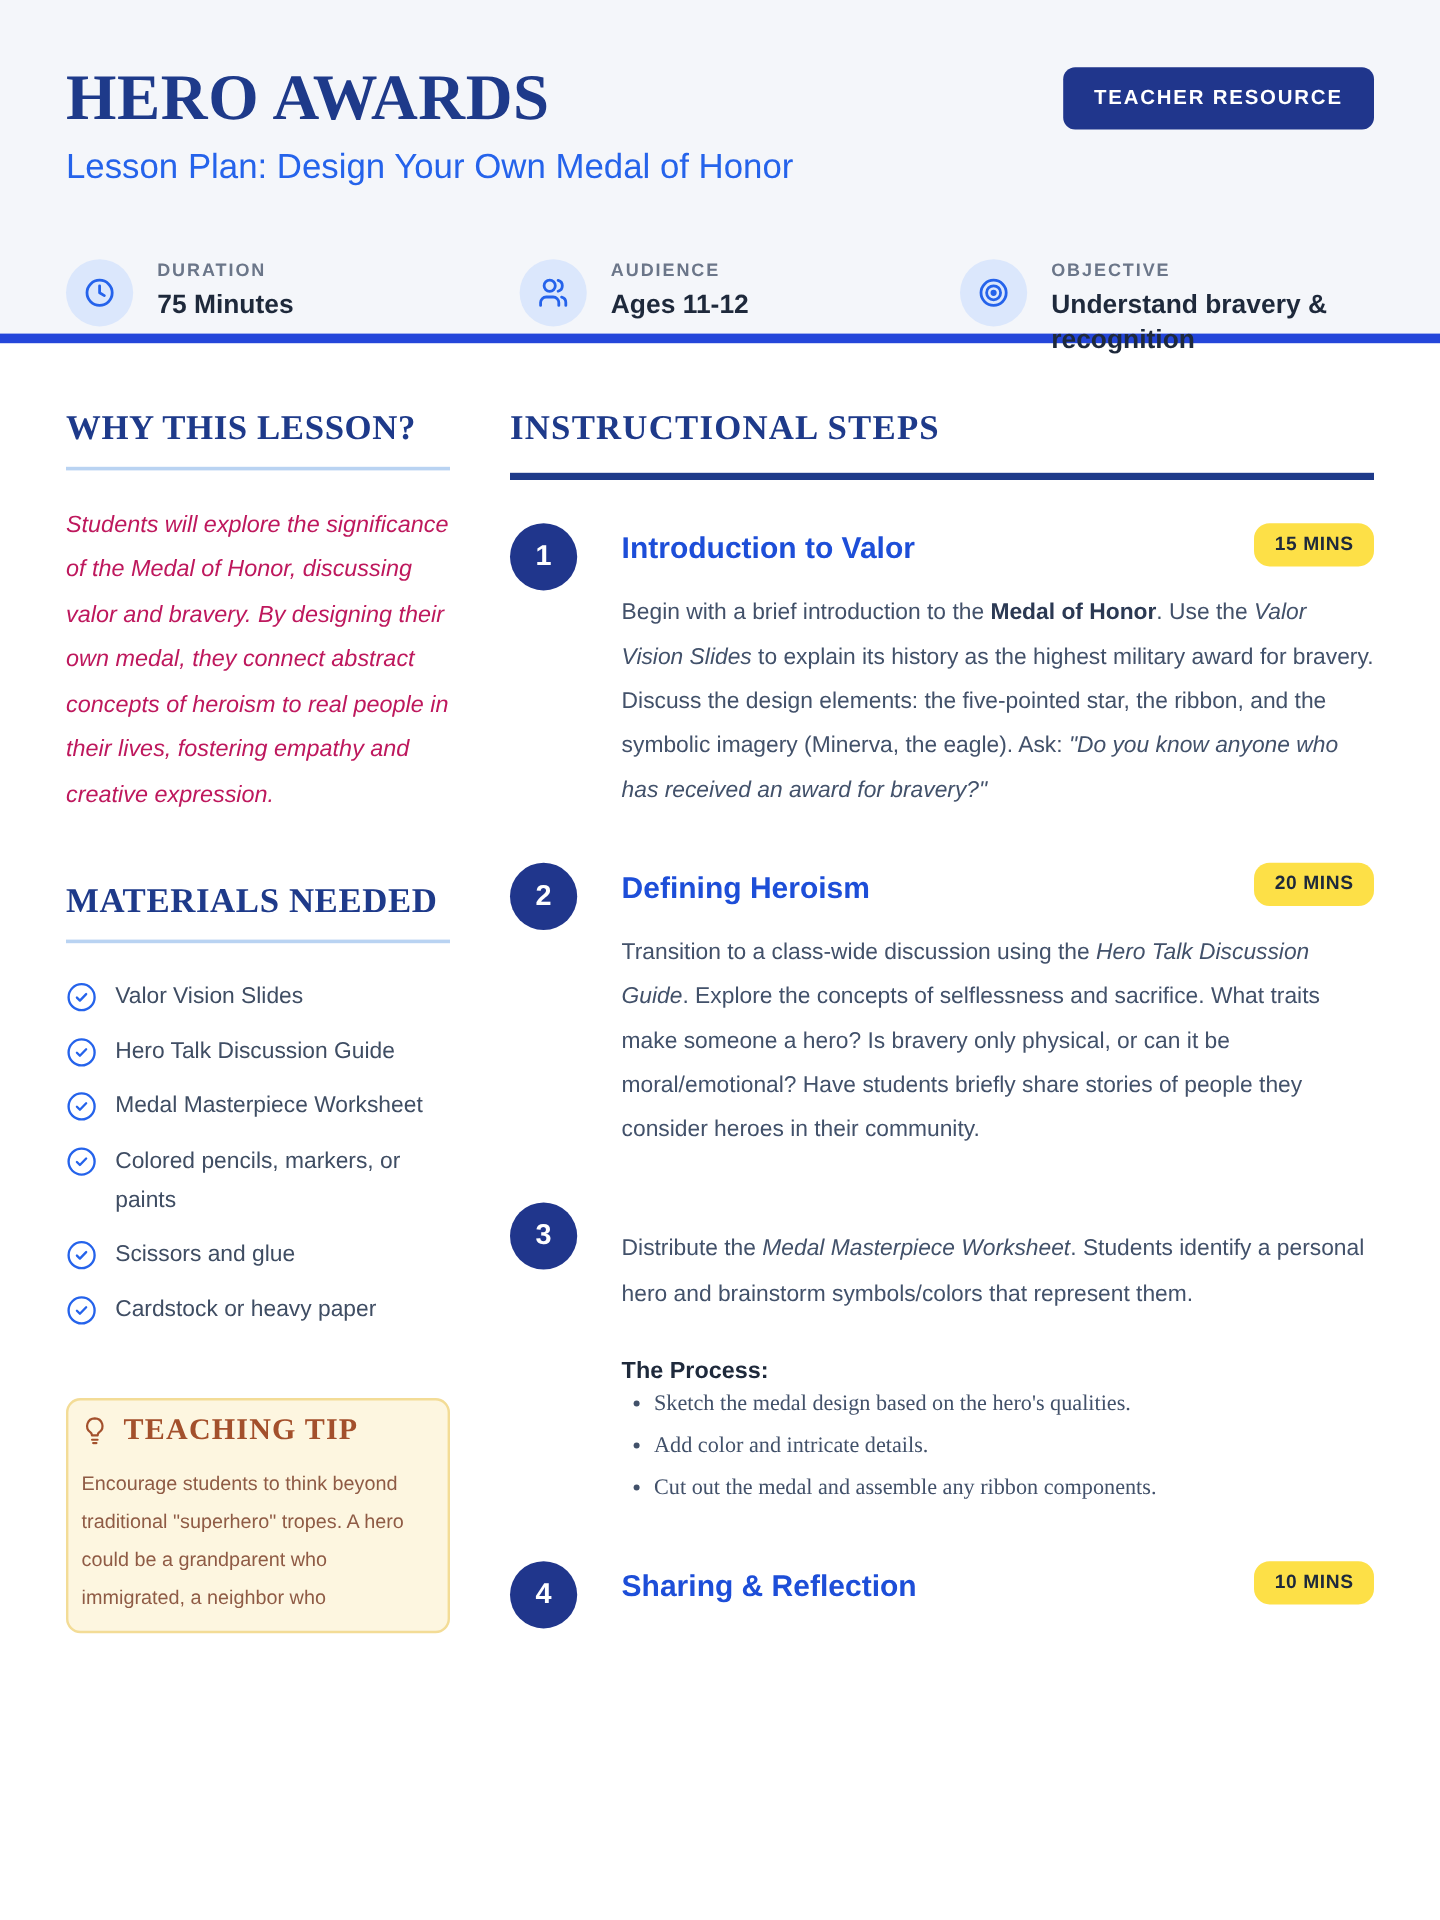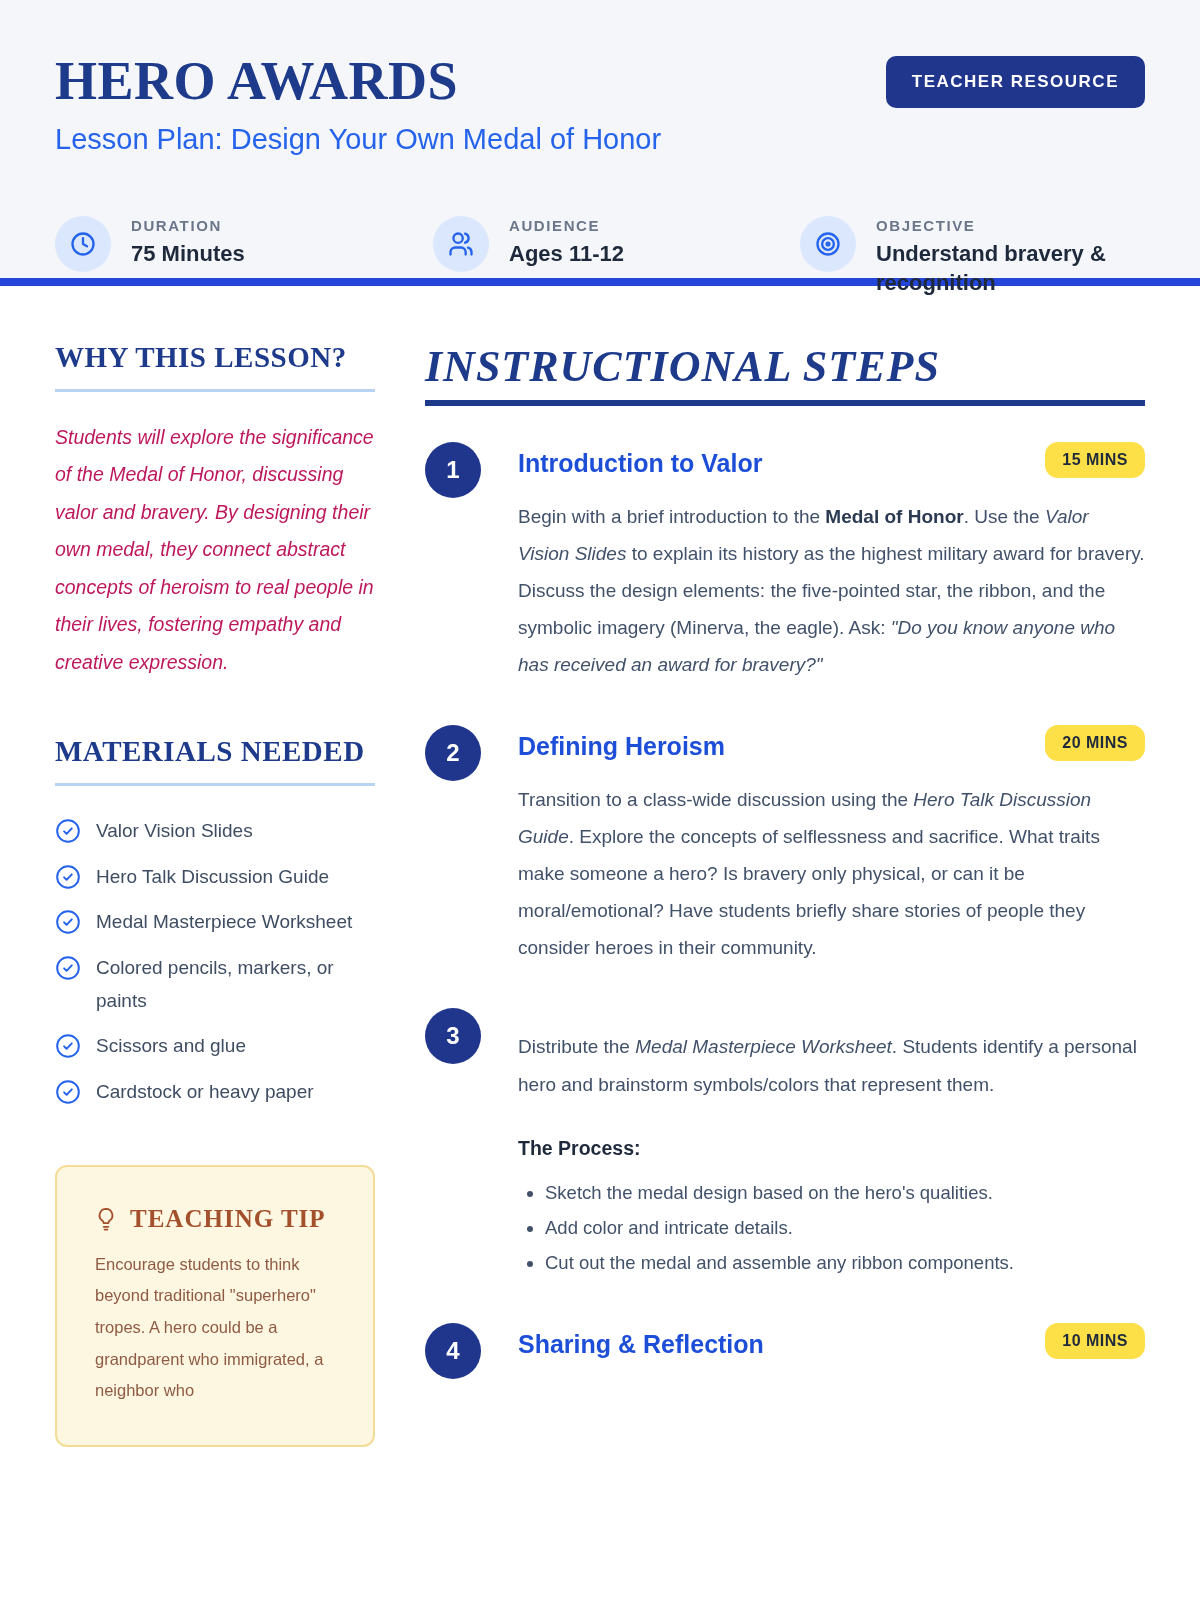--- a/index.html
+++ b/index.html
@@ -36,48 +36,48 @@
   .aside { width:320px; flex-shrink:0; }
   .side-heading {
     font-family:"Liberation Serif", serif; font-size:29px; font-weight:700;
     color:#1e3a8a; letter-spacing:0.5px; padding-bottom:15px; border-bottom:3px solid #b9d3f2;
   }
   .why-body { margin-top:27px; font-style:italic; font-size:19.5px; line-height:1.92; color:#be185d; }
   .materials-section { margin-top:54px; }
   .materials-list { list-style:none; margin-top:29px; }
   .materials-list li { display:flex; gap:15px; font-size:19px; line-height:1.72; color:#3f4d63; margin-bottom:13px; }
   .check-icon { flex-shrink:0; margin-top:3px; }
-  .tip-box { margin-top:56px; background:#fdf6e0; border:2px solid #f3dc96; border-radius:12px; padding:38px; }
+  .tip-box { margin-top:56px; background:#fdf6e0; border:2px solid #f3dc96; border-radius:12px; padding:11px; }
   .tip-head { display:flex; align-items:center; gap:13px; }
   .tip-title { font-family:"Liberation Serif", serif; font-size:25px; font-weight:700; color:#a3502c; letter-spacing:1px; }
   .tip-body { margin-top:16px; font-size:16.5px; line-height:1.92; color:#8f5b45; }
   
   .steps-col { flex:1; min-width:0; }
   .steps-heading {
-    font-family:"Liberation Serif", serif; font-size:44px; font-weight:700;
-    color:#1e3a8a; letter-spacing:1px; padding-bottom:8px; border-bottom:6px solid #1e3a8a;font-style:italic;
+    font-family:"Liberation Serif", serif; font-size:29px; font-weight:700;
+    color:#1e3a8a; letter-spacing:1px; padding-bottom:20px; border-bottom:6px solid #1e3a8a;
   }
   .steps-list { margin-top:36px; }
   .step { display:flex; gap:37px; margin-bottom:42px; }
   .step-num {
     width:56px; height:56px; border-radius:50%; background:#20368c; color:#ffffff;
     font-size:24px; font-weight:700; display:flex; align-items:center; justify-content:center; flex-shrink:0;
   }
   .step-content { flex:1; min-width:0; }
   .step-head { display:flex; justify-content:space-between; align-items:flex-end; gap:20px; }
   .step-title { font-size:25px; font-weight:700; color:#1d4ed8; margin-top:6px; }
   .step-mins {
     background:#fde047; color:#1e293b; font-size:16px; font-weight:700;
     letter-spacing:0.5px; padding:9px 17px; border-radius:13px; white-space:nowrap;
   }
   .step-body { margin-top:20px; font-size:19px; line-height:1.95; color:#42516a; }
   .step-body b { color:#2b3953; }
   .process { margin-top:34px; }
   .process-heading { font-size:19.5px; font-weight:700; color:#1e293b; }
-  .process-list { margin-top:16px; padding-left:27px; }
+  .process-list { padding-left:27px;font-family:Liberation Serif, serif; }
   .process-list li { font-size:18.5px; line-height:1.8; color:#42516a; margin-bottom:2px; }
   svg { display:block; }
 </style>
 </head>
 <body>
 
 <header class="header">
   <div class="header-top">
     <div>
       <h1 class="page-title">HERO AWARDS</h1>

